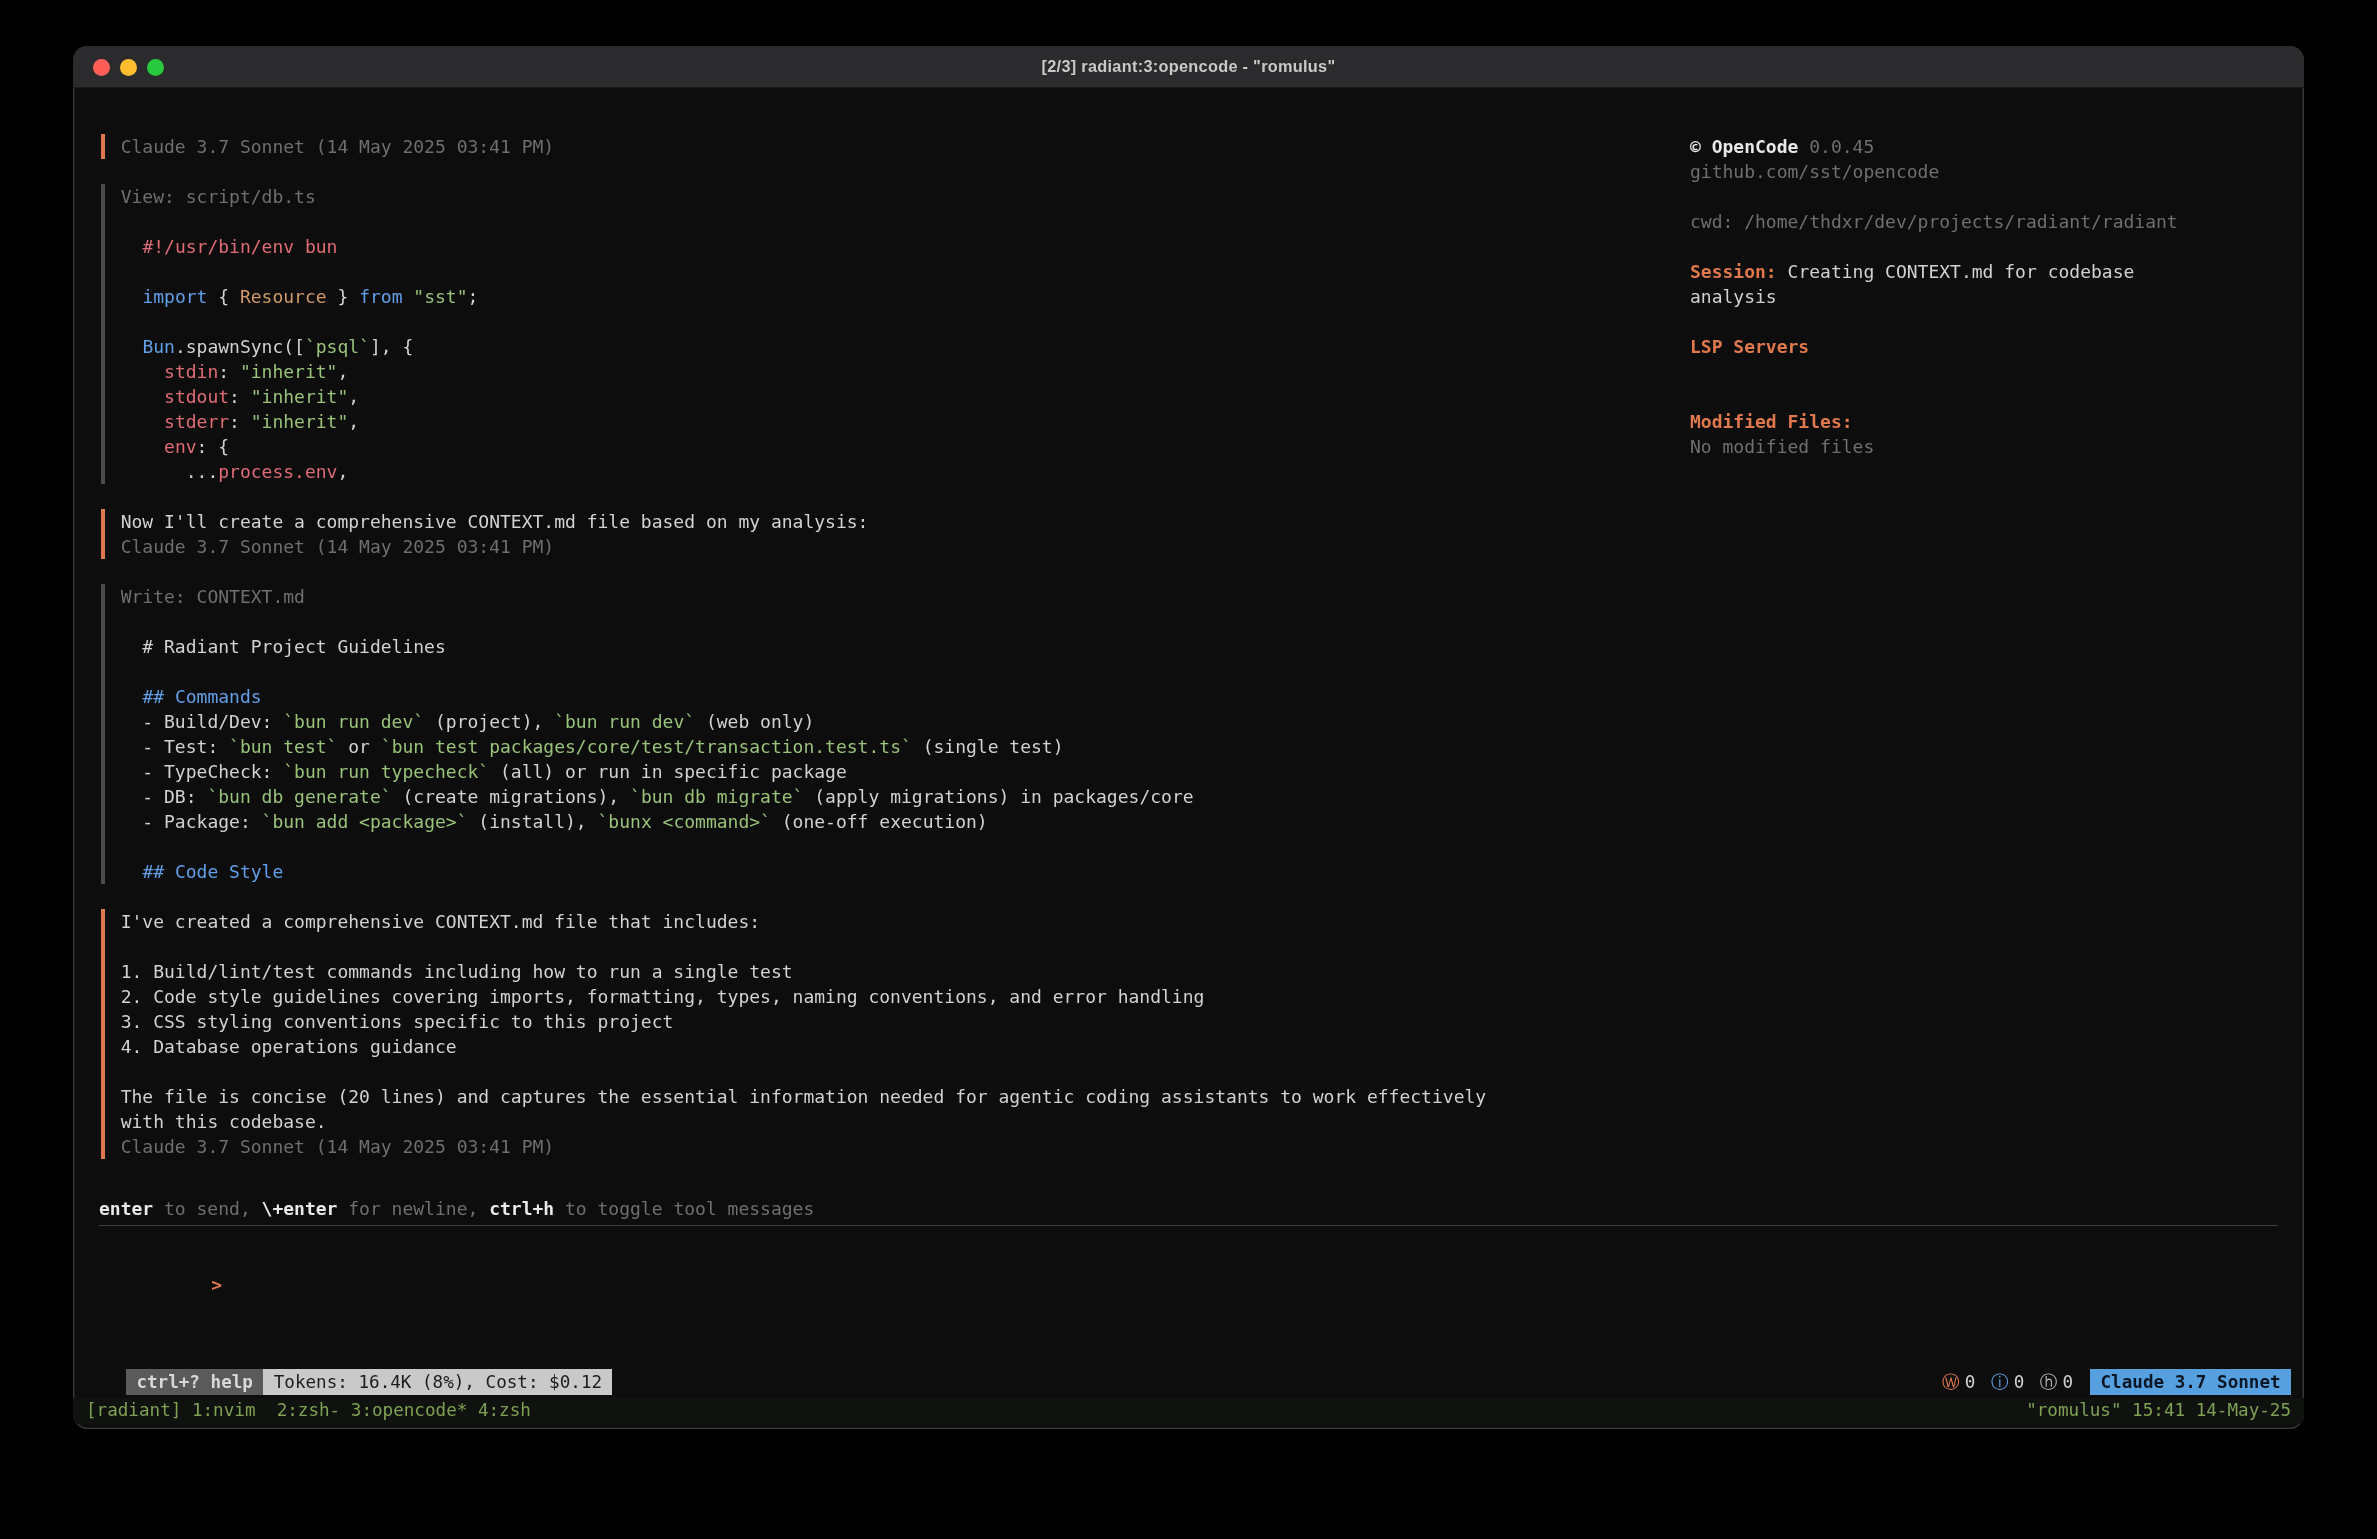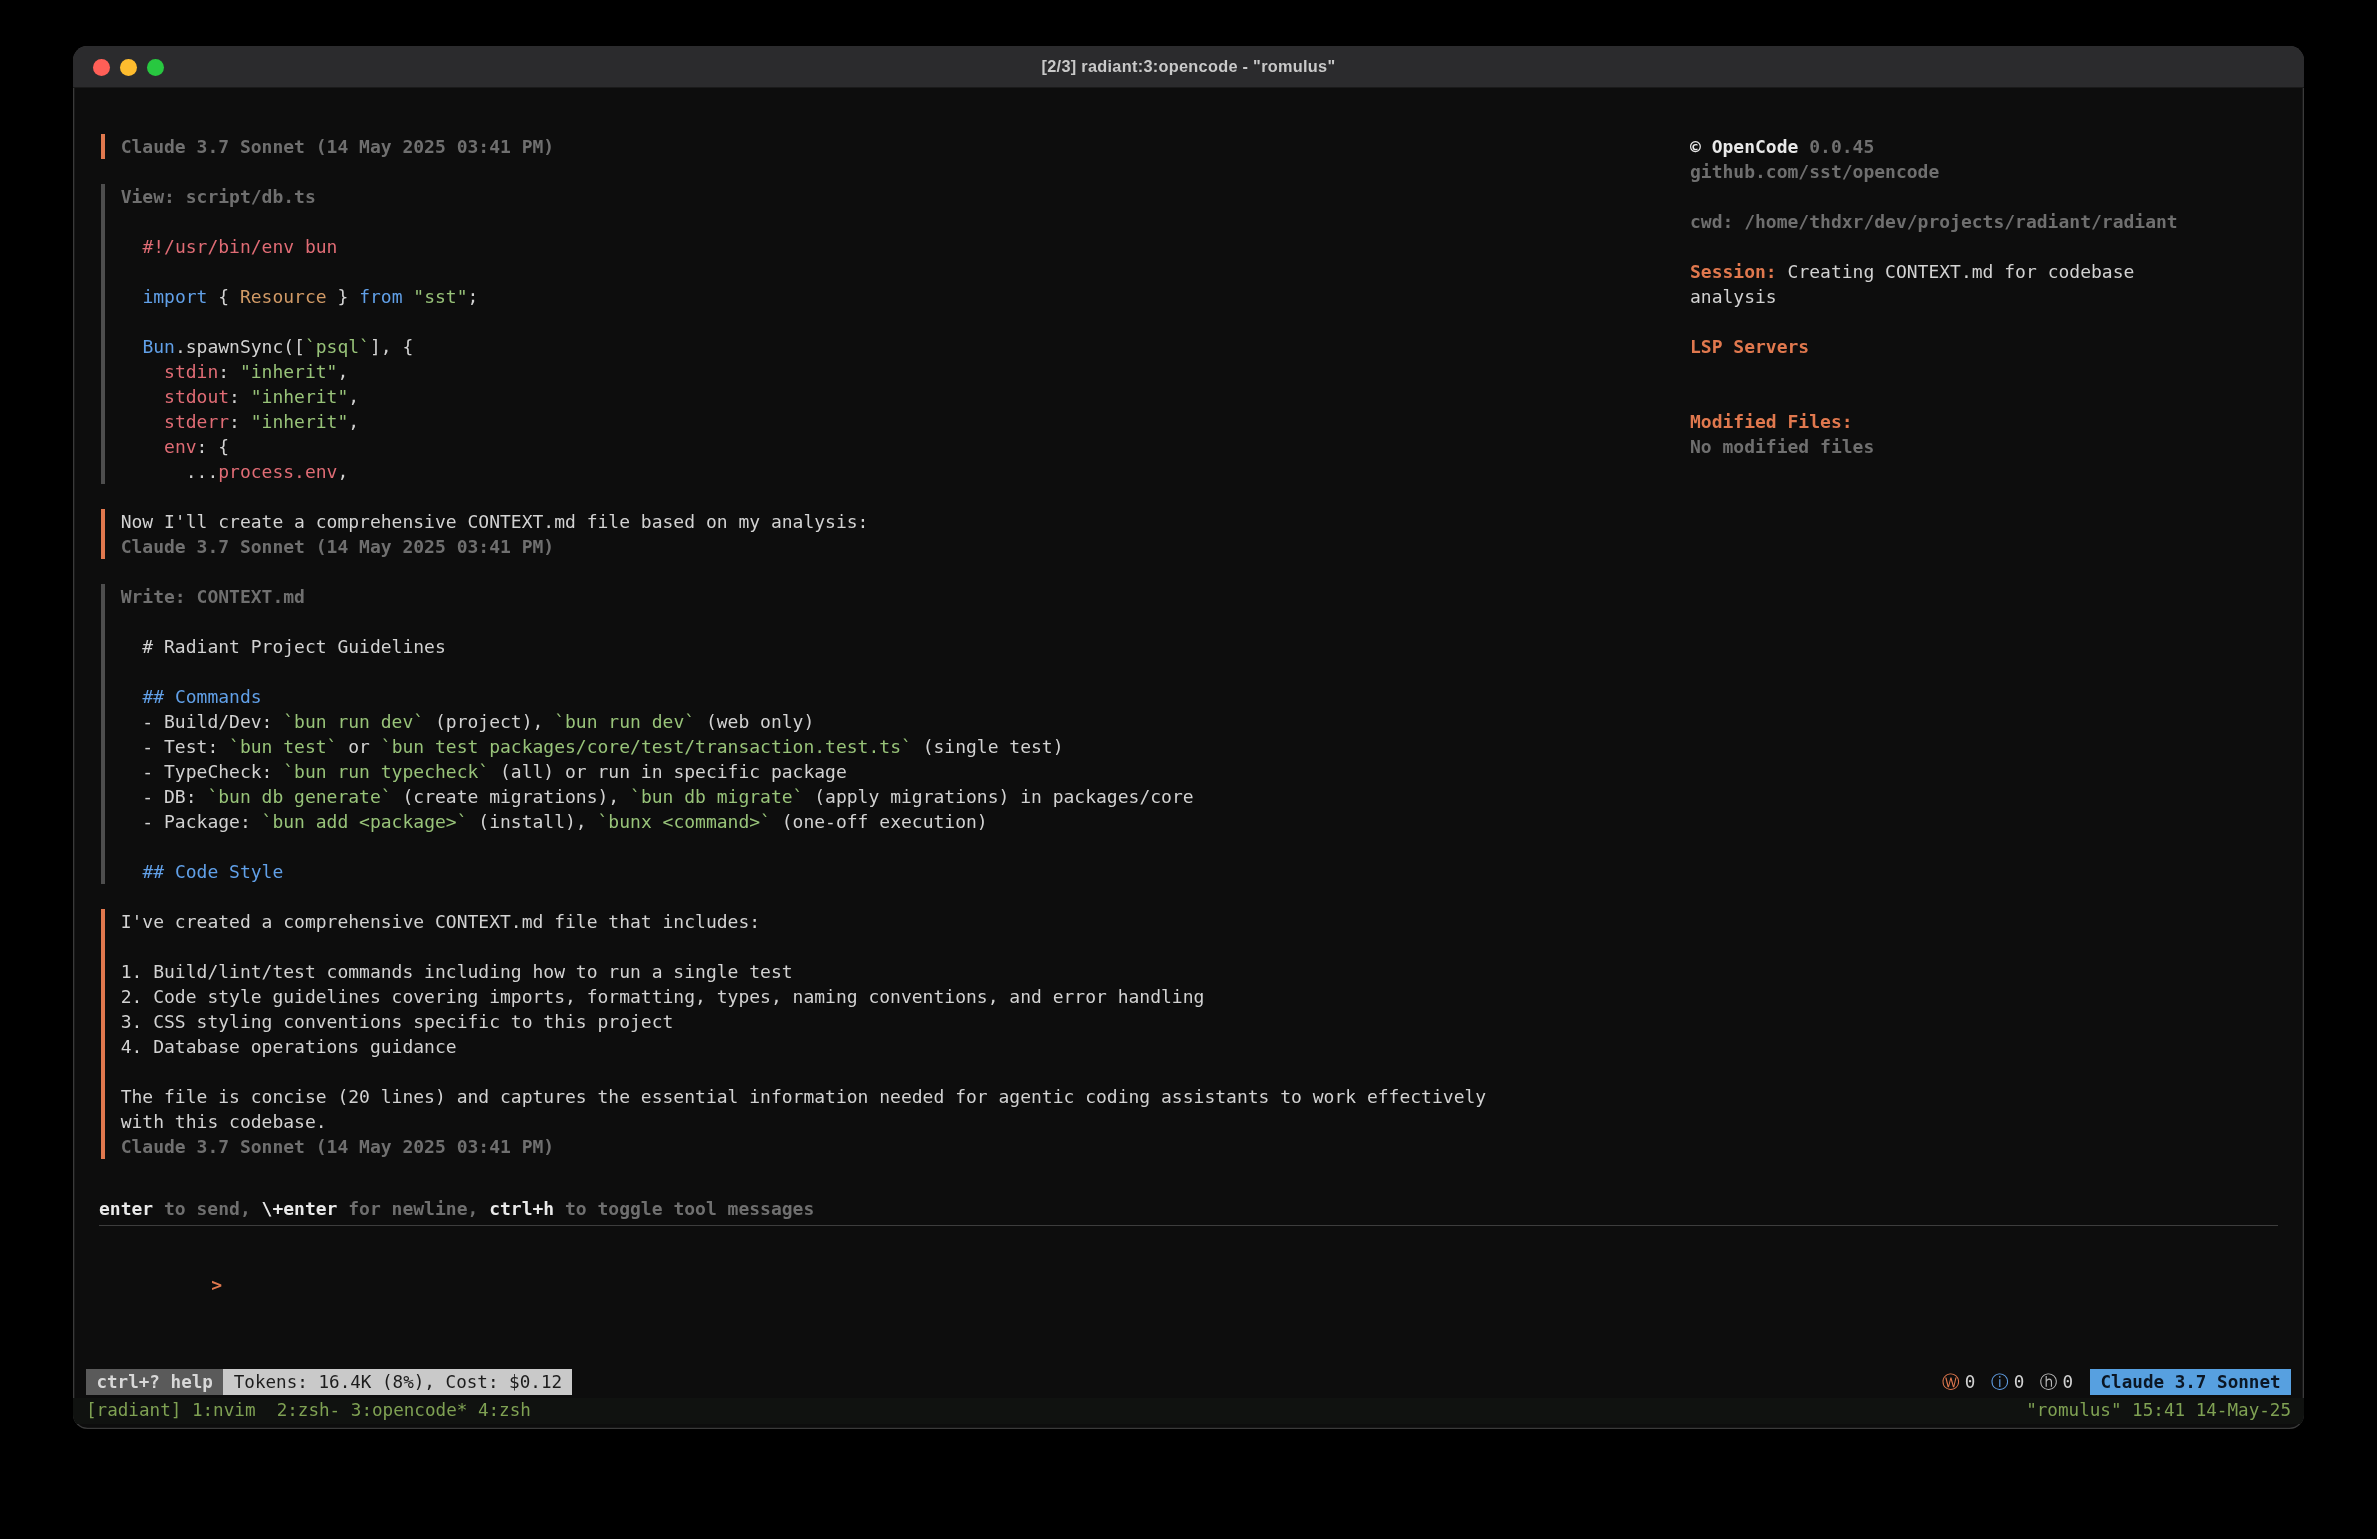--- a/index.html
+++ b/index.html
@@ -33,21 +33,21 @@
   .line { white-space:pre; min-height:25px; }
 
   .chat { position:absolute; left:28px; top:46px; right:692px; }
   .block { margin-bottom:25px; border-left:4.6px solid #4a4a4a; padding-left:15.7px; }
   .block.bar-orange { border-left-color:var(--orange); }
   .block.bar-gray { border-left-color:#4d4d4d;margin-top:25px; }
 
   .sidebar { position:absolute; left:1617px; top:46px; right:26px; }
 
   
-  .seg-gray { color:var(--gray);font-weight:bold; }
+  .seg-gray { color:var(--gray); }
   .seg-white { color:var(--white); }
   .seg-orange { color:var(--orange); }
   .seg-blue { color:var(--blue); }
   .seg-green { color:var(--green); }
   .seg-red { color:var(--red); }
   .seg-codeOrange { color:var(--code-orange); }
   .seg-boldWhite { color:#e9e9e9; font-weight:bold; }
   .seg-orangeBold { color:var(--orange); font-weight:bold;margin-top:32px; }
 
   
@@ -56,21 +56,21 @@
   .separator { border-top:1.3px solid #3d3d3d; margin-top:3.9px; }
   .prompt-line { margin-top:21px; padding-left:3.9px; white-space:pre; color:var(--orange); font-weight:bold; cursor:text; }
 
   
   .statusbar {
     position:absolute; left:13px; right:13px; bottom:34px; height:26px;
     display:flex; align-items:center; justify-content:space-between;
   }
   .status-left, .status-right { display:flex; align-items:center; }
   .chip { display:inline-flex; align-items:center; height:26px; padding:0 10.4px; font-size:17.6px; white-space:pre; }
-  .chip-help { background:var(--chip-help-bg); color:#d8d8d8; font-weight:bold; }
+  .chip-help { background:var(--chip-help-bg); color:#d8d8d8; font-weight:bold;margin-left:40px; }
   .chip-tokens { background:var(--chip-tokens-bg); color:#1c1c1c; }
   .chip-model { background:var(--model-chip-bg); color:#0b1624; font-weight:bold; margin-left:17px; }
   .diagnostics { display:inline-flex; align-items:center; gap:6.5px; font-size:17.6px; }
   .diag-group { display:inline-flex; align-items:center; gap:5.2px; margin-left:9px; }
   .diag-icon.orange { color:var(--orange); }
   .diag-icon.blue { color:var(--blue); }
   .diag-icon.gray { color:#b9b9b9; }
   .diag-count { color:#d2d2d2; }
 
   

